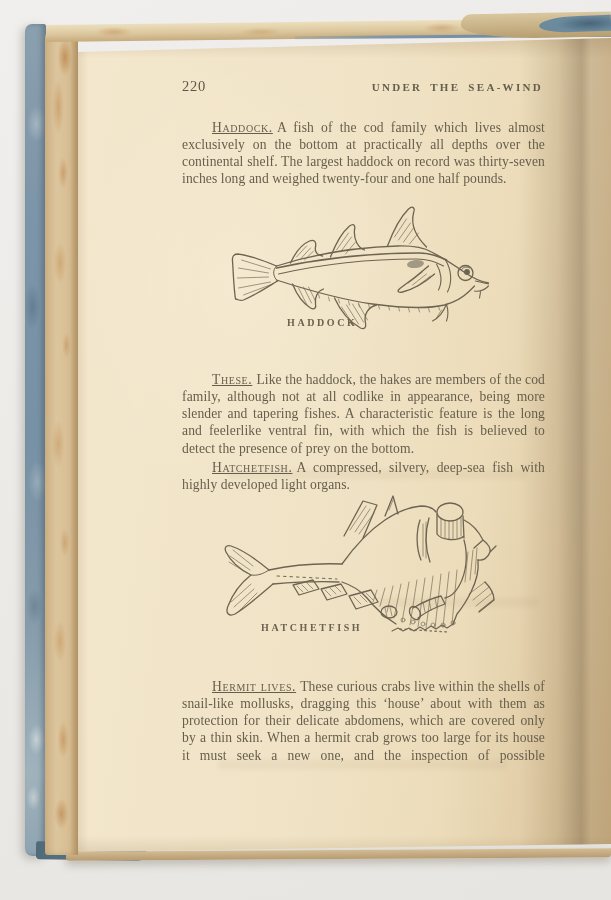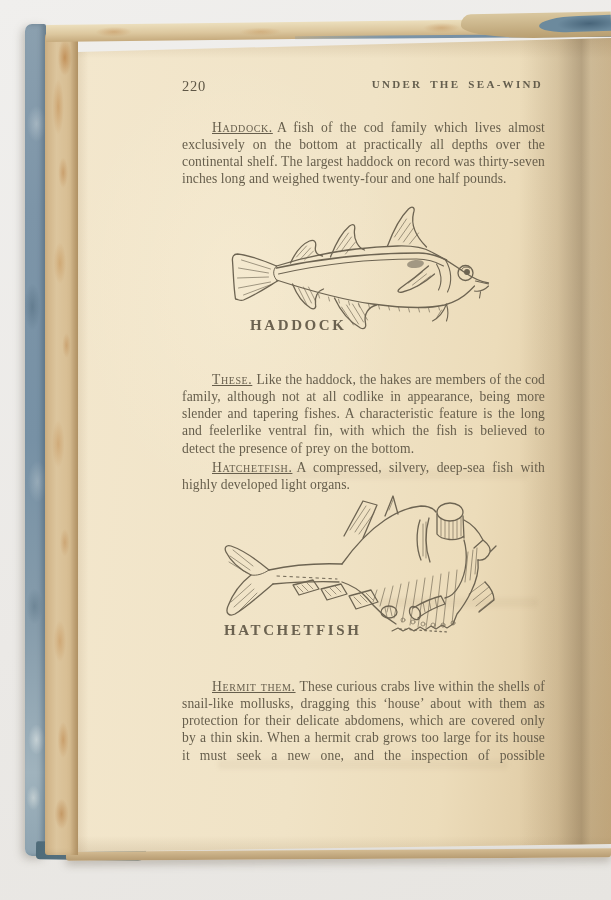--- a/index.html
+++ b/index.html
@@ -68,32 +68,32 @@
   .page::before{content:"";position:absolute;inset:0;pointer-events:none;
     background:linear-gradient(180deg,rgba(140,110,70,.20),rgba(140,110,70,0) 2.5%),
                linear-gradient(0deg,rgba(140,110,70,.16),rgba(140,110,70,0) 2%),
                linear-gradient(90deg,rgba(150,120,80,.14),rgba(150,120,80,0) 2%);}
   .gutter{position:absolute;right:0;top:0;width:92px;height:100%;pointer-events:none;
     background:linear-gradient(90deg,rgba(118,90,54,0) 0%,rgba(115,88,52,.16) 42%,
       rgba(80,58,32,.32) 68%,rgba(95,70,40,.18) 78%,rgba(145,115,75,.30) 100%);}
 
   
   .header{position:absolute;left:104px;top:40px;width:361px;
-    display:flex;justify-content:space-between;align-items:flex-start;}
+    display:flex;justify-content:space-between;align-items:center;}
   .pagenum{font-size:14.5px;letter-spacing:.8px;color:#5f5746;}
   .runhead{font-size:11px;font-weight:700;letter-spacing:2.3px;word-spacing:3px;color:#645e4e;}
   .para{position:absolute;left:104px;width:363px;font-size:13.6px;line-height:17.3px;
     text-align:justify;text-indent:30px;letter-spacing:.1px;}
   .para .headword{font-variant:small-caps;letter-spacing:.6px;margin-right:.3em;text-decoration:underline;}
   .para.continues{text-align-last:justify;}
   .p1{top:67px}.p2{top:319px}.p3{top:407px}.p4{top:626px}
   .figure{position:absolute;color:var(--stroke,#6d6452);}
   .fig1{left:144px;top:166px;width:276px;height:130px;}
   .fig2{left:139px;top:452px;width:286px;height:152px;}
-  .figcap{position:absolute;font-size:15px;font-weight:700;letter-spacing:2.6px;color:#6b6250;}
+  .figcap{position:absolute;font-size:10px;font-weight:700;letter-spacing:2.6px;color:#6b6250;margin-left:37px;}
   .cap1{left:172px;top:279px;}
   .cap2{left:146px;top:584px;}
   .ghost{position:absolute;background:rgba(148,125,88,.08);filter:blur(2px);
     border-radius:4px;pointer-events:none;}
 </style>
 </head>
 <body>
 
 <div class="photo">
 
@@ -233,17 +233,17 @@
           <circle cx="196" cy="132" r="2"></circle>
           <circle cx="206" cy="134" r="2"></circle>
         <circle cx="216" cy="135" r="2"></circle>
           <circle cx="226" cy="135" r="2"></circle>
           <circle cx="236" cy="133" r="2"></circle>
         <path d="M183,139 L231,142" stroke-dasharray="1.5,3.5" stroke-width="1.4"></path>
       </g>
     </svg>
     <div class="figcap cap2">HATCHETFISH</div>
 
-    <p class="para p4 continues"><span class="headword">Hermit them.</span><span>These curious crabs live within the shells of snail-like mollusks, dragging this ‘house’ about with them as protection for their delicate abdomens, which are covered only by a thin skin. When a hermit crab grows too large for its house it must seek a new one, and the inspection of possible</span></p>
+    <p class="para p4 continues"><span class="headword">Hermit lives.</span><span>These curious crabs live within the shells of snail-like mollusks, dragging this ‘house’ about with them as protection for their delicate abdomens, which are covered only by a thin skin. When a hermit crab grows too large for its house it must seek a new one, and the inspection of possible</span></p>
 
     <div class="gutter"></div>
   </div>
 </div>
 
 </body></html>

